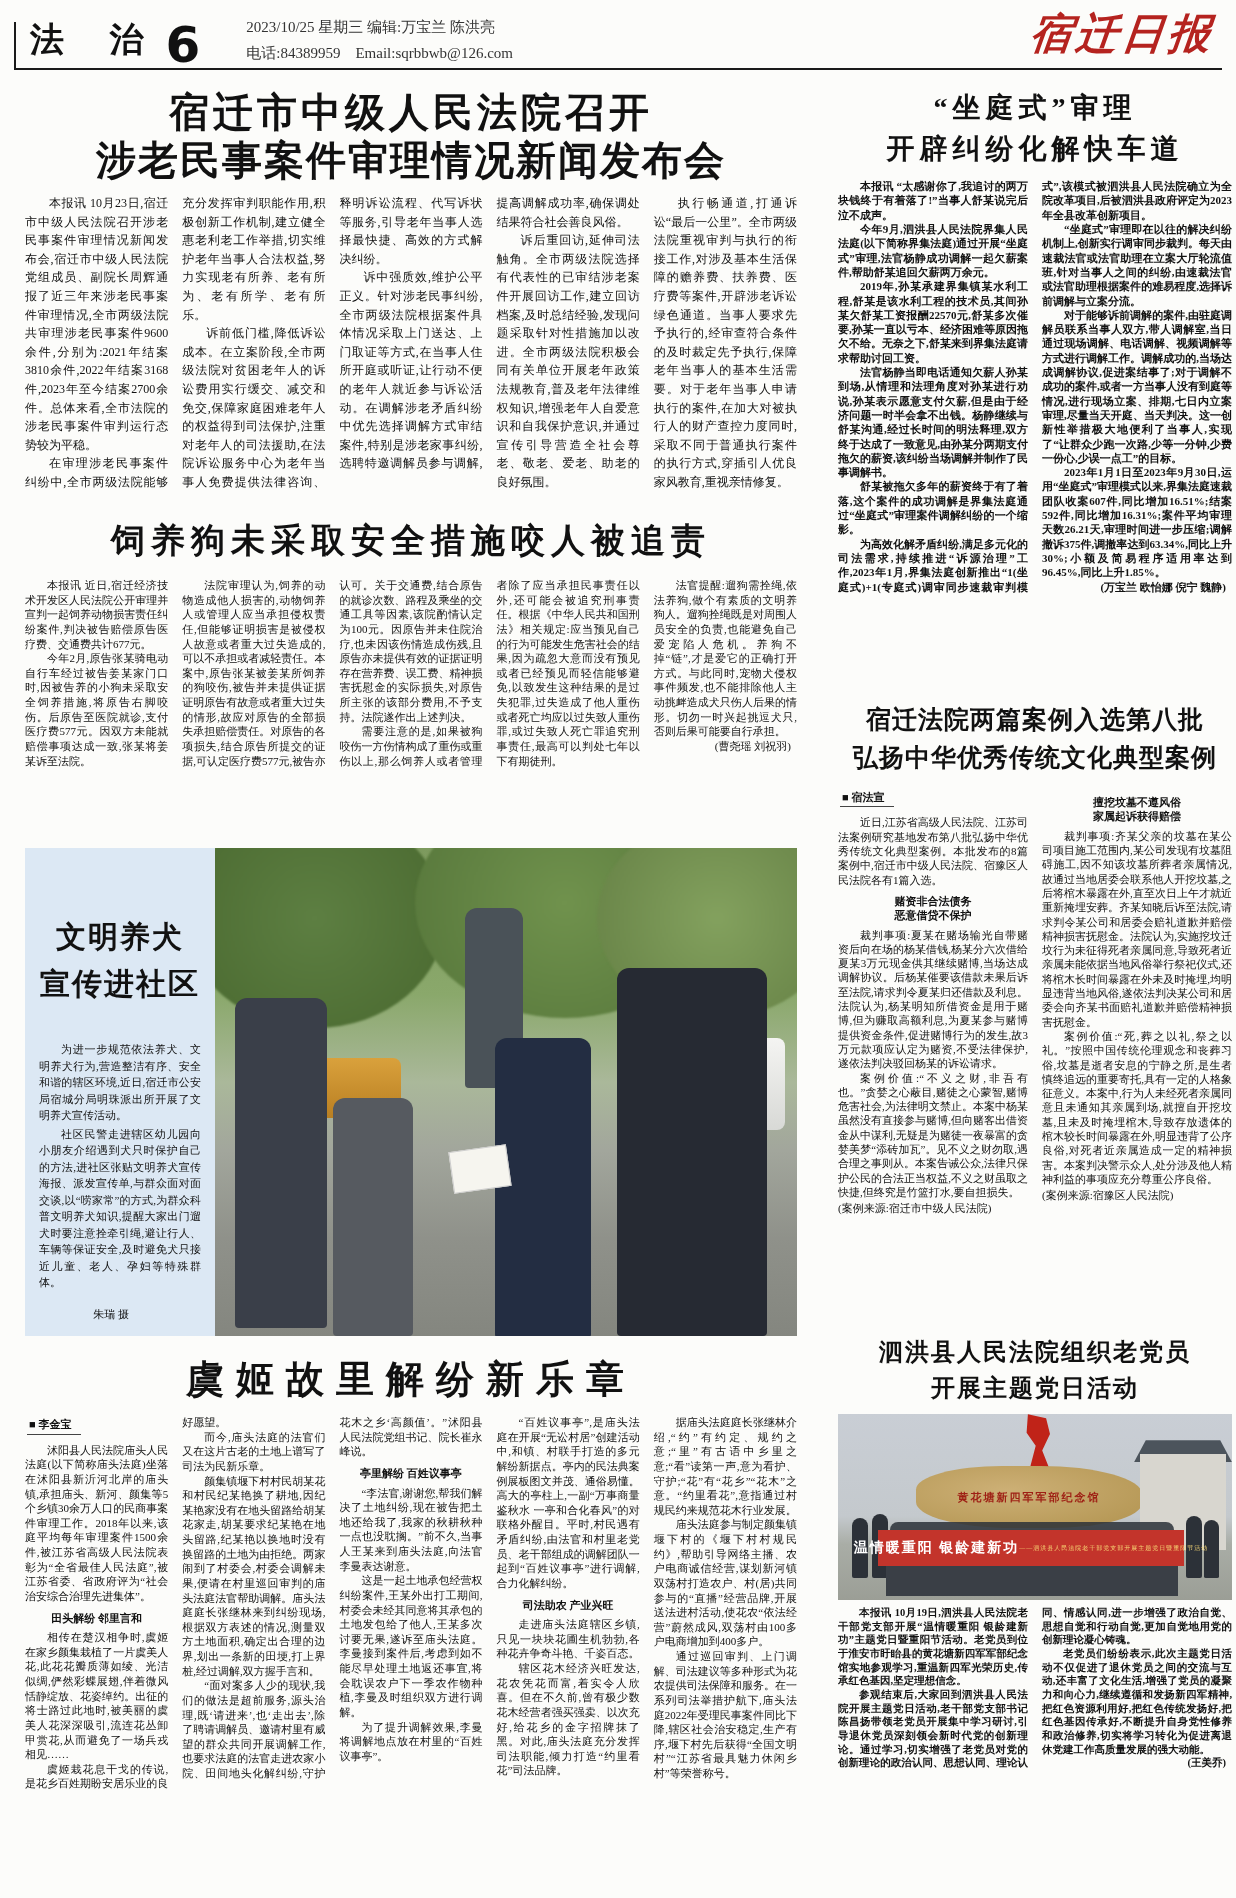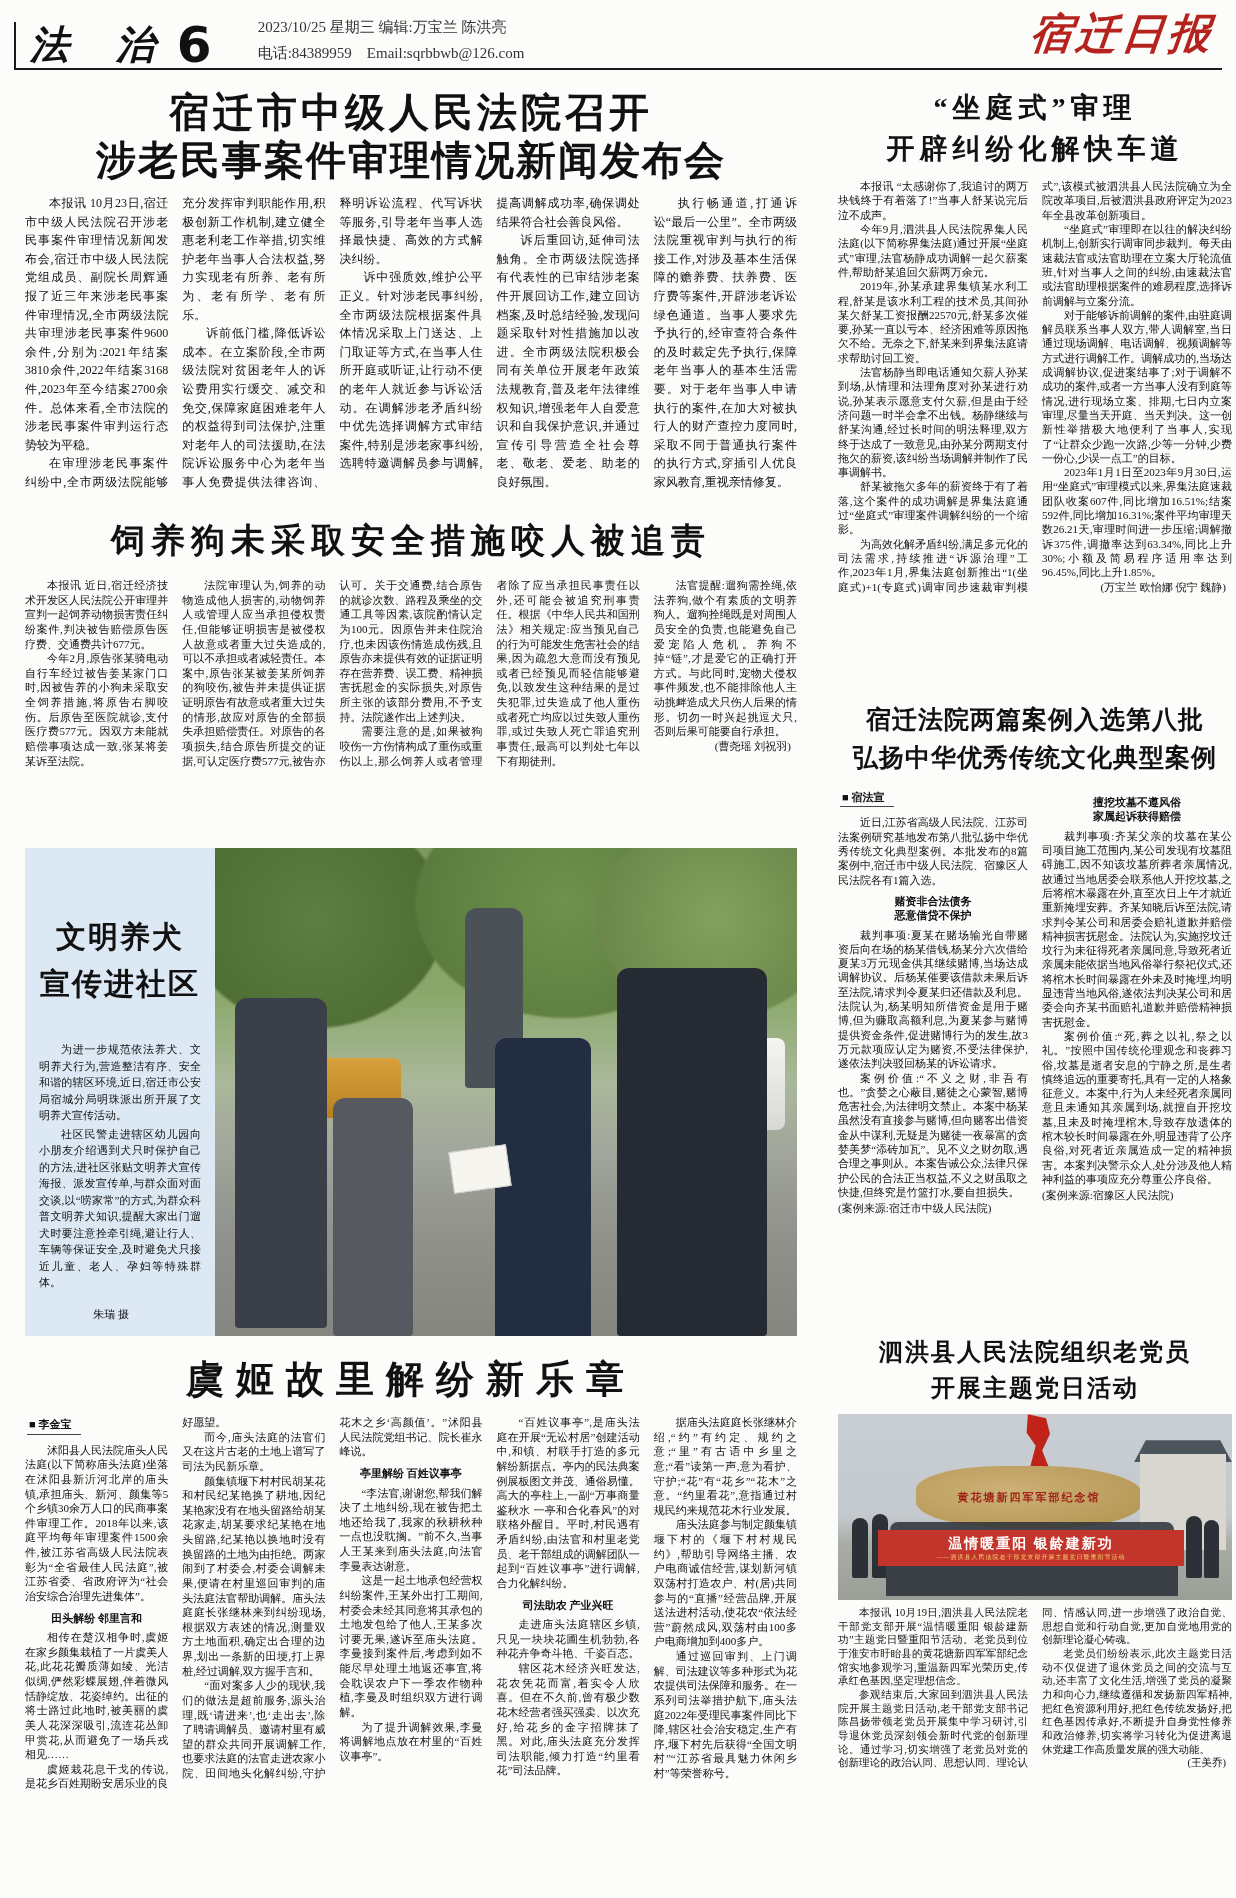--- a/index.html
+++ b/index.html
@@ -3,21 +3,21 @@
 <meta charset="utf-8">
 <style>
   html,body{margin:0;padding:0;background:#e8e8e4;}
   #page{position:relative;width:1236px;height:1898px;margin:0 auto;background:#fcfcfa;
         font-family:"Liberation Serif","DejaVu Serif",serif;color:#111;overflow:hidden;}
   
   .header{position:absolute;left:14px;top:6px;width:1208px;height:62px;
           border-bottom:2px solid #1a1a1a;display:flex;align-items:flex-end;}
   .section-mark{display:flex;align-items:flex-end;border-left:2px solid #1a1a1a;padding-left:14px;height:46px;}
   .section-title{font-family:"Liberation Sans","DejaVu Sans",sans-serif;font-weight:900;
-                 font-size:39px;letter-spacing:18px;line-height:1;padding-bottom:4px;font-style:italic;}
+                 font-size:34px;letter-spacing:18px;line-height:1;padding-bottom:12px;}
   .page-num{font-family:"DejaVu Sans",sans-serif;font-weight:700;font-size:50px;line-height:0.9;margin-left:4px;}
   .pub-info{font-size:15px;color:#333;line-height:1.7;margin-left:46px;padding-bottom:2px;margin-top:48px;}
   .logo{margin-left:auto;font-size:42px;font-weight:bold;color:#b5231f;
         font-style:italic;letter-spacing:4px;transform:skewX(-6deg);padding:0 8px 6px 0;}
   
   .left-col{position:absolute;left:25px;top:88px;width:772px;}
   .right-col{position:absolute;left:838px;top:88px;width:394px;}
   
   .head-main{font-family:"Liberation Sans","DejaVu Sans",sans-serif;font-weight:900;
              text-align:center;line-height:1.2;}
@@ -25,21 +25,21 @@
   .head-main .l2{font-size:40px;letter-spacing:2px;}
   .head-serif{font-weight:bold;text-align:center;}
   
   p{margin:0;text-indent:2em;text-align:justify;}
   .byline{text-align:right;text-indent:0;padding-right:6px;}
   .source{text-indent:0;margin-top:2px;}
   .subhead{text-align:center;font-weight:bold;text-indent:0;margin:7px 0 5px;white-space:pre-line;}
   .author{font-weight:bold;border-bottom:1px solid #444;display:table;
           padding:0 10px 2px 2px;margin:2px 0 8px 2px;text-indent:0;}
   .cols5{column-count:5;column-gap:14px;overflow:hidden;}
-  .cols2{column-count:2;column-gap:14px;overflow:hidden;}
+  .cols2{column-count:2;column-gap:14px;overflow:hidden;font-weight:bold;}
   .bodyA{height:302px;font-size:12px;line-height:1.55;}
   .bodyB{height:236px;font-size:11px;line-height:1.33;}
   .bodyC{height:498px;font-size:11px;line-height:1.33;}
   .bodyD{height:498px;font-size:11px;line-height:1.3;}
   .bodyE{display:flex;gap:14px;height:532px;font-size:11px;line-height:1.3;overflow:hidden;}
   .bodyE > div{width:50%;font-family:Liberation Serif, serif;}
   .bodyF{height:296px;font-size:10.5px;line-height:1.3;margin-top:6px;}
   
   .photo-row{display:flex;margin-top:34px;height:488px;}
   .blue-panel{width:190px;background:#dce8f4;display:flex;flex-direction:column;}
@@ -60,21 +60,21 @@
   .stone{position:absolute;left:78px;top:52px;width:226px;height:62px;background:
          radial-gradient(ellipse at 40% 40%,#cdb076,#b1934f);border-radius:38% 45% 40% 42%;
          display:flex;align-items:center;justify-content:center;}
   .stone-text{color:#9e1f14;font-size:11px;font-weight:bold;letter-spacing:2px;}
   .red-flag{position:absolute;left:186px;top:0;width:26px;height:66px;background:#c02318;
             clip-path:polygon(15% 0,85% 6%,100% 30%,70% 55%,95% 80%,55% 100%,25% 78%,45% 48%,10% 28%);}
   .building{position:absolute;right:6px;top:40px;width:86px;height:96px;background:#d8d6cf;}
   .roof{position:absolute;right:0;top:26px;width:98px;height:22px;background:#4c545c;
         clip-path:polygon(0 100%,12% 0,88% 0,100% 100%);}
   .banner{position:absolute;left:40px;top:116px;width:306px;height:36px;background:#c3342b;
-          display:flex;flex-direction:column;align-items:center;justify-content:center;}
+          display:flex;flex-direction:row;align-items:center;justify-content:center;}
   .banner-main{color:#fff;font-weight:bold;font-size:14px;letter-spacing:2px;white-space:nowrap;}
   .banner-sub{color:#f7d774;font-size:6px;letter-spacing:1px;white-space:nowrap;}
   .crowd{position:absolute;background:#2c3138;border-radius:8px 8px 2px 2px;}
 </style>
 </head>
 <body>
 
 <div id="page">
 
   <div class="header">

